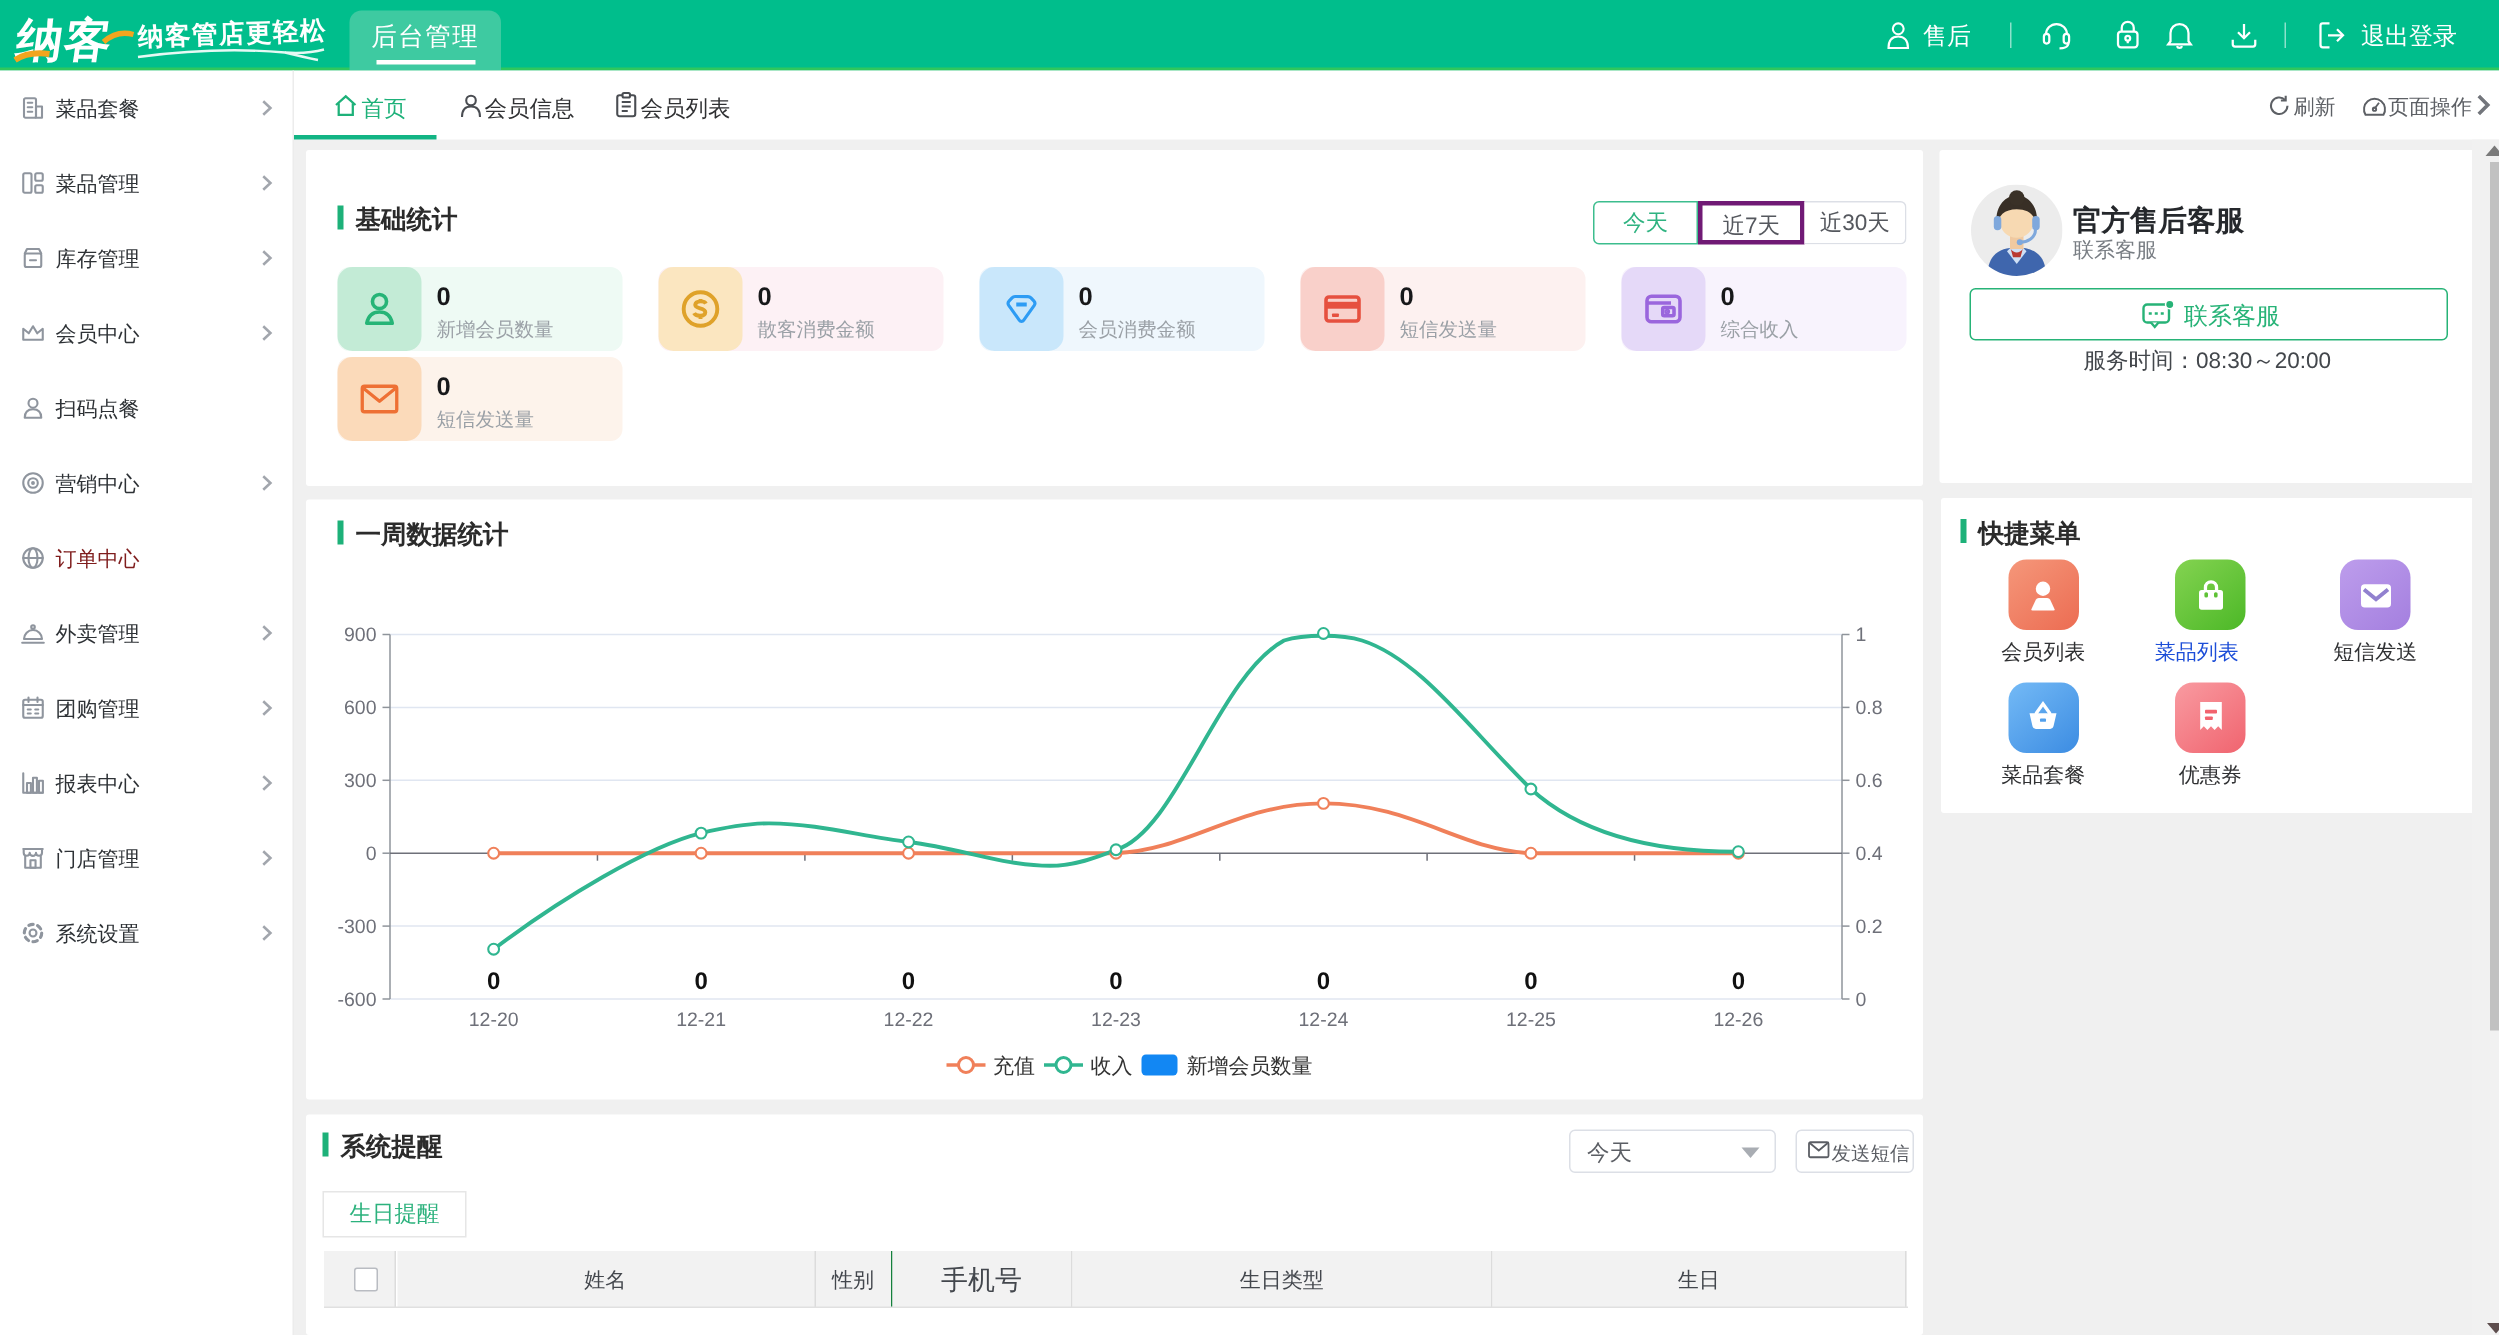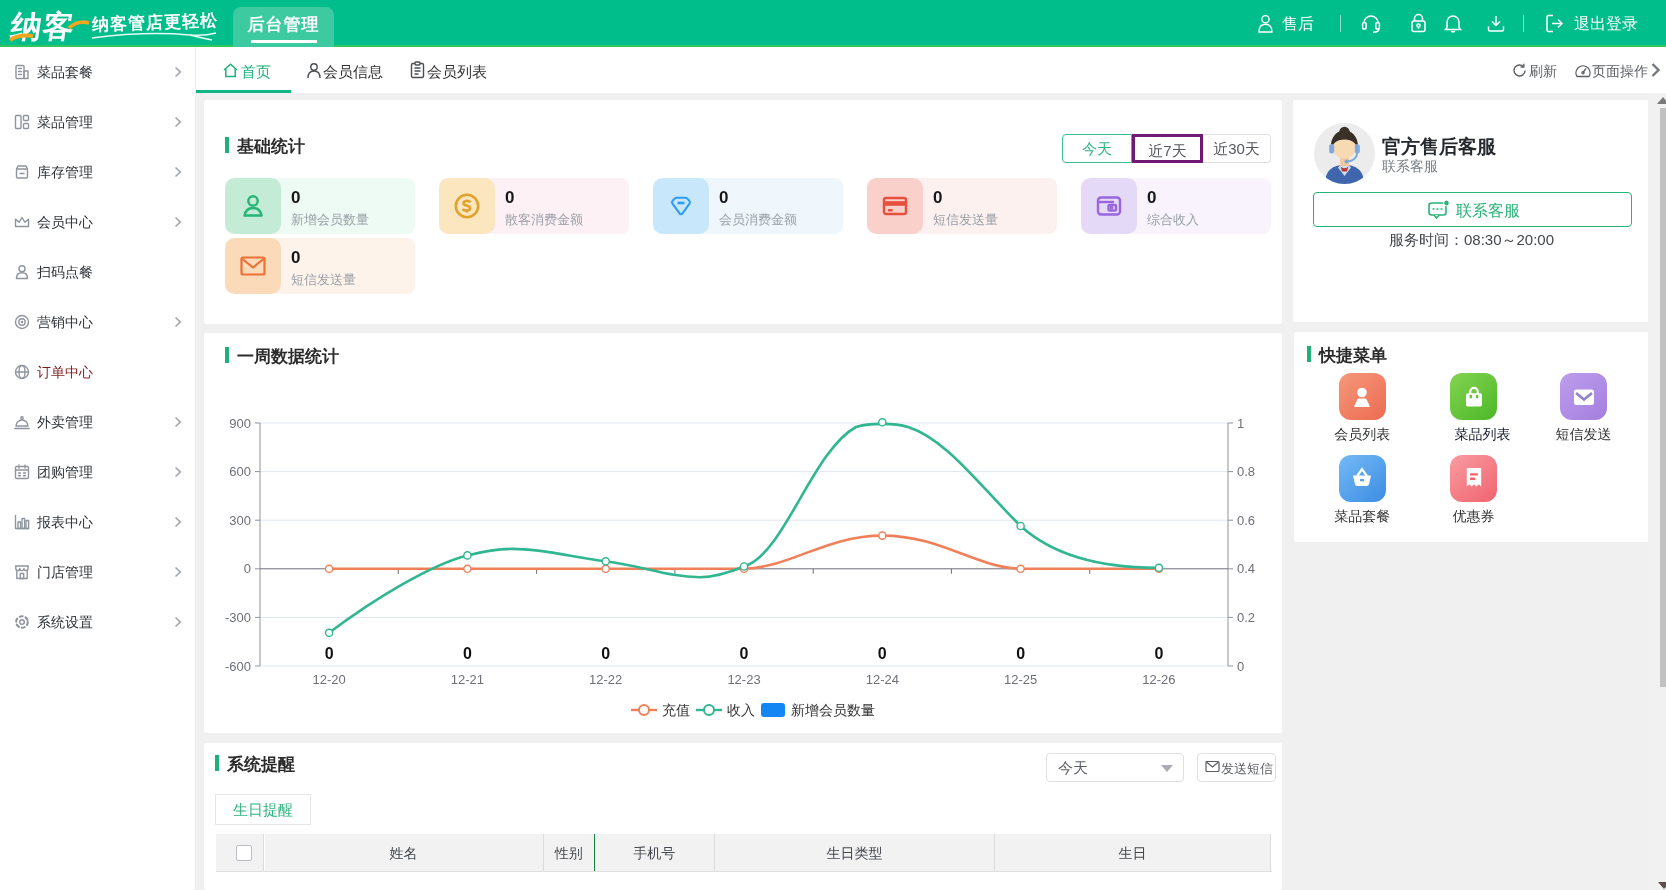--- a/index.html
+++ b/index.html
@@ -23,21 +23,21 @@
     </svg>
   <svg class="abs" style="left:57px;top:14px" width="22" height="10">
       <path d="M1,8 Q10,0 21,3" stroke="#f2a51e" stroke-width="3.6" fill="none"></path>
     </svg>
 </div>
 <div class="abs" style="left:92px;top:11px;width:132px;font-size:17px;font-weight:bold;color:#fff;letter-spacing:1px;transform:rotate(-2deg)">纳客管店更轻松</div>
 <svg class="abs" style="left:90px;top:30px" width="130" height="12">
     <path d="M2,8 Q55,1 100,5 Q115,6 126,3 M100,5 Q112,8 122,10" stroke="rgba(255,255,255,.9)" stroke-width="1.6" fill="none"></path>
   </svg>
 <div class="abs" style="left:233px;top:7px;width:101px;height:40px;background:#3ecaa1;border-radius:8px 8px 0 0">
-  <div style="text-align:center;font-size:17px;font-weight:bold;color:#fff;margin-top:6px;letter-spacing:1px">后台管理</div>
+  <div style="text-align:center;font-size:17px;font-weight:normal;color:#fff;margin-top:6px;letter-spacing:1px">后台管理</div>
   <div style="width:66px;height:3px;background:#fff;margin:4px auto 0"></div>
 </div>
 
 <div class="abs" style="left:1257px;top:14px">
 <svg width="17" height="19" viewBox="0 0 17 19" fill="none" stroke="#fff" stroke-width="1.4">
       <circle cx="8.5" cy="5.2" r="3.6"></circle>
       <path d="M2,18 C2,12.5 4.8,10.3 8.5,10.3 C12.2,10.3 15,12.5 15,18 Z"></path>
     </svg>
   </div>
 <div class="abs" style="left:1282px;top:14px;font-size:16px;color:#fff">售后</div>
@@ -472,21 +472,21 @@
 <div class="abs" style="left:1325.2px;top:426.0px;width:74px;text-align:center;font-size:14px;color:#303133">会员列表</div>
 <div class="abs" style="left:1450.0px;top:373.0px;width:47px;height:47px;background:linear-gradient(140deg,#84d351,#4cb827);border-radius:12px"></div>
 <div class="abs" style="left:1460.5px;top:383.5px">
     <svg width="26" height="26" viewBox="0 0 26 26">
       <path d="M9.3,11 V7.6 a3.7,3.7 0 0 1 7.4,0 V11" stroke="#fff" stroke-width="2.2" fill="none"></path>
       <rect x="5" y="9.3" width="16" height="13.2" rx="1.8" fill="#fff"></rect>
       <rect x="8.6" y="10.8" width="2.4" height="3.6" rx="1.1" fill="#5fc236"></rect>
       <rect x="15" y="10.8" width="2.4" height="3.6" rx="1.1" fill="#5fc236"></rect>
     </svg>
   </div>
-<div class="abs" style="left:1436.5px;top:426.0px;width:74px;text-align:right;font-size:14px;color:#0f172a">菜品列表</div>
+<div class="abs" style="left:1436.5px;top:426.0px;width:74px;text-align:left;font-size:14px;color:#1d4ed8">菜品列表</div>
 <div class="abs" style="left:1560.0px;top:373.0px;width:47px;height:47px;background:linear-gradient(140deg,#bd9dec,#a47fdf);border-radius:12px"></div>
 <div class="abs" style="left:1570.5px;top:383.5px">
     <svg width="26" height="26" viewBox="0 0 26 26">
       <rect x="3" y="5.5" width="20" height="15.5" rx="2.5" fill="#fff"></rect>
       <path d="M5,9 L13,15.5 L21,9" stroke="#9181cf" stroke-width="2.6" fill="none"></path>
     </svg>
   </div>
 <div class="abs" style="left:1546.5px;top:426.0px;width:74px;text-align:center;font-size:14px;color:#303133">短信发送</div>
 <div class="abs" style="left:1338.7px;top:454.5px;width:47px;height:47px;background:linear-gradient(140deg,#74baf6,#3c8ce2);border-radius:12px"></div>
 <div class="abs" style="left:1349.2px;top:465.0px">
@@ -517,21 +517,21 @@
       <rect x="1" y="1.5" width="13" height="10" rx="1"></rect>
       <path d="M1.5,2 L7.5,7 L13.5,2"></path>
     </svg>
   </div>
 <div class="abs" style="left:1221px;top:760px;font-size:13px;color:#5b5e64">发送短信</div>
 <div class="abs" style="left:215px;top:794px;width:96px;height:31px;border:1px solid #e6e6e6;background:#fff"></div>
 <div class="abs" style="left:215px;top:794px;width:96px;text-align:center;font-size:15px;color:#2cb27d;line-height:31px">生日提醒</div>
 <div class="abs" style="left:215.6px;top:834px;width:48.9px;height:38px;background:#f2f2f2;border-right:1px solid #dcdcdc;font-size:14px;color:#43474d;text-align:center;line-height:38px"></div>
 <div class="abs" style="left:264.5px;top:834px;width:279.1px;height:38px;background:#f2f2f2;border-right:1px solid #dcdcdc;font-size:14px;color:#43474d;text-align:center;line-height:38px">姓名</div>
 <div class="abs" style="left:543.6px;top:834px;width:51.1px;height:38px;background:#f2f2f2;border-right:1px solid #15803d;font-size:14px;color:#43474d;text-align:center;line-height:38px">性别</div>
-<div class="abs" style="left:594.7px;top:834px;width:120.3px;height:38px;background:#f2f2f2;border-right:1px solid #dcdcdc;font-size:14px;color:#43474d;text-align:center;line-height:38px">手机号</div>
+<div class="abs" style="left:594.7px;top:834px;width:120.3px;height:38px;background:#f2f2f2;border-right:1px solid #dcdcdc;font-size:18px;color:#43474d;text-align:center;line-height:38px">手机号</div>
 <div class="abs" style="left:715px;top:834px;width:280px;height:38px;background:#f2f2f2;border-right:1px solid #dcdcdc;font-size:14px;color:#43474d;text-align:center;line-height:38px">生日类型</div>
 <div class="abs" style="left:995px;top:834px;width:276px;height:38px;background:#f2f2f2;border-right:1px solid #dcdcdc;font-size:14px;color:#43474d;text-align:center;line-height:38px">生日</div>
 <div class="abs" style="left:236px;top:845px;width:16px;height:16px;background:#fff;border:1px solid #b9bcc2;border-radius:2px"></div>
 <div class="abs" style="left:215.6px;top:871px;width:1056px;height:1px;background:#e0e0e0"></div>
 <div class="abs" style="left:1648px;top:93px;width:18px;height:797px;background:#f1f1f1"></div>
 <div class="abs" style="left:1660px;top:108px;width:6px;height:579px;background:#c1c1c1"></div>
 <div class="abs" style="left:1657px;top:97px;width:0;height:0;border-left:6px solid transparent;border-right:6px solid transparent;border-bottom:7px solid #7a7a7a"></div>
 <div class="abs" style="left:1658px;top:882px;width:0;height:0;border-left:6px solid transparent;border-right:6px solid transparent;border-top:7px solid #5d4d4d"></div>
 
 </body></html>

